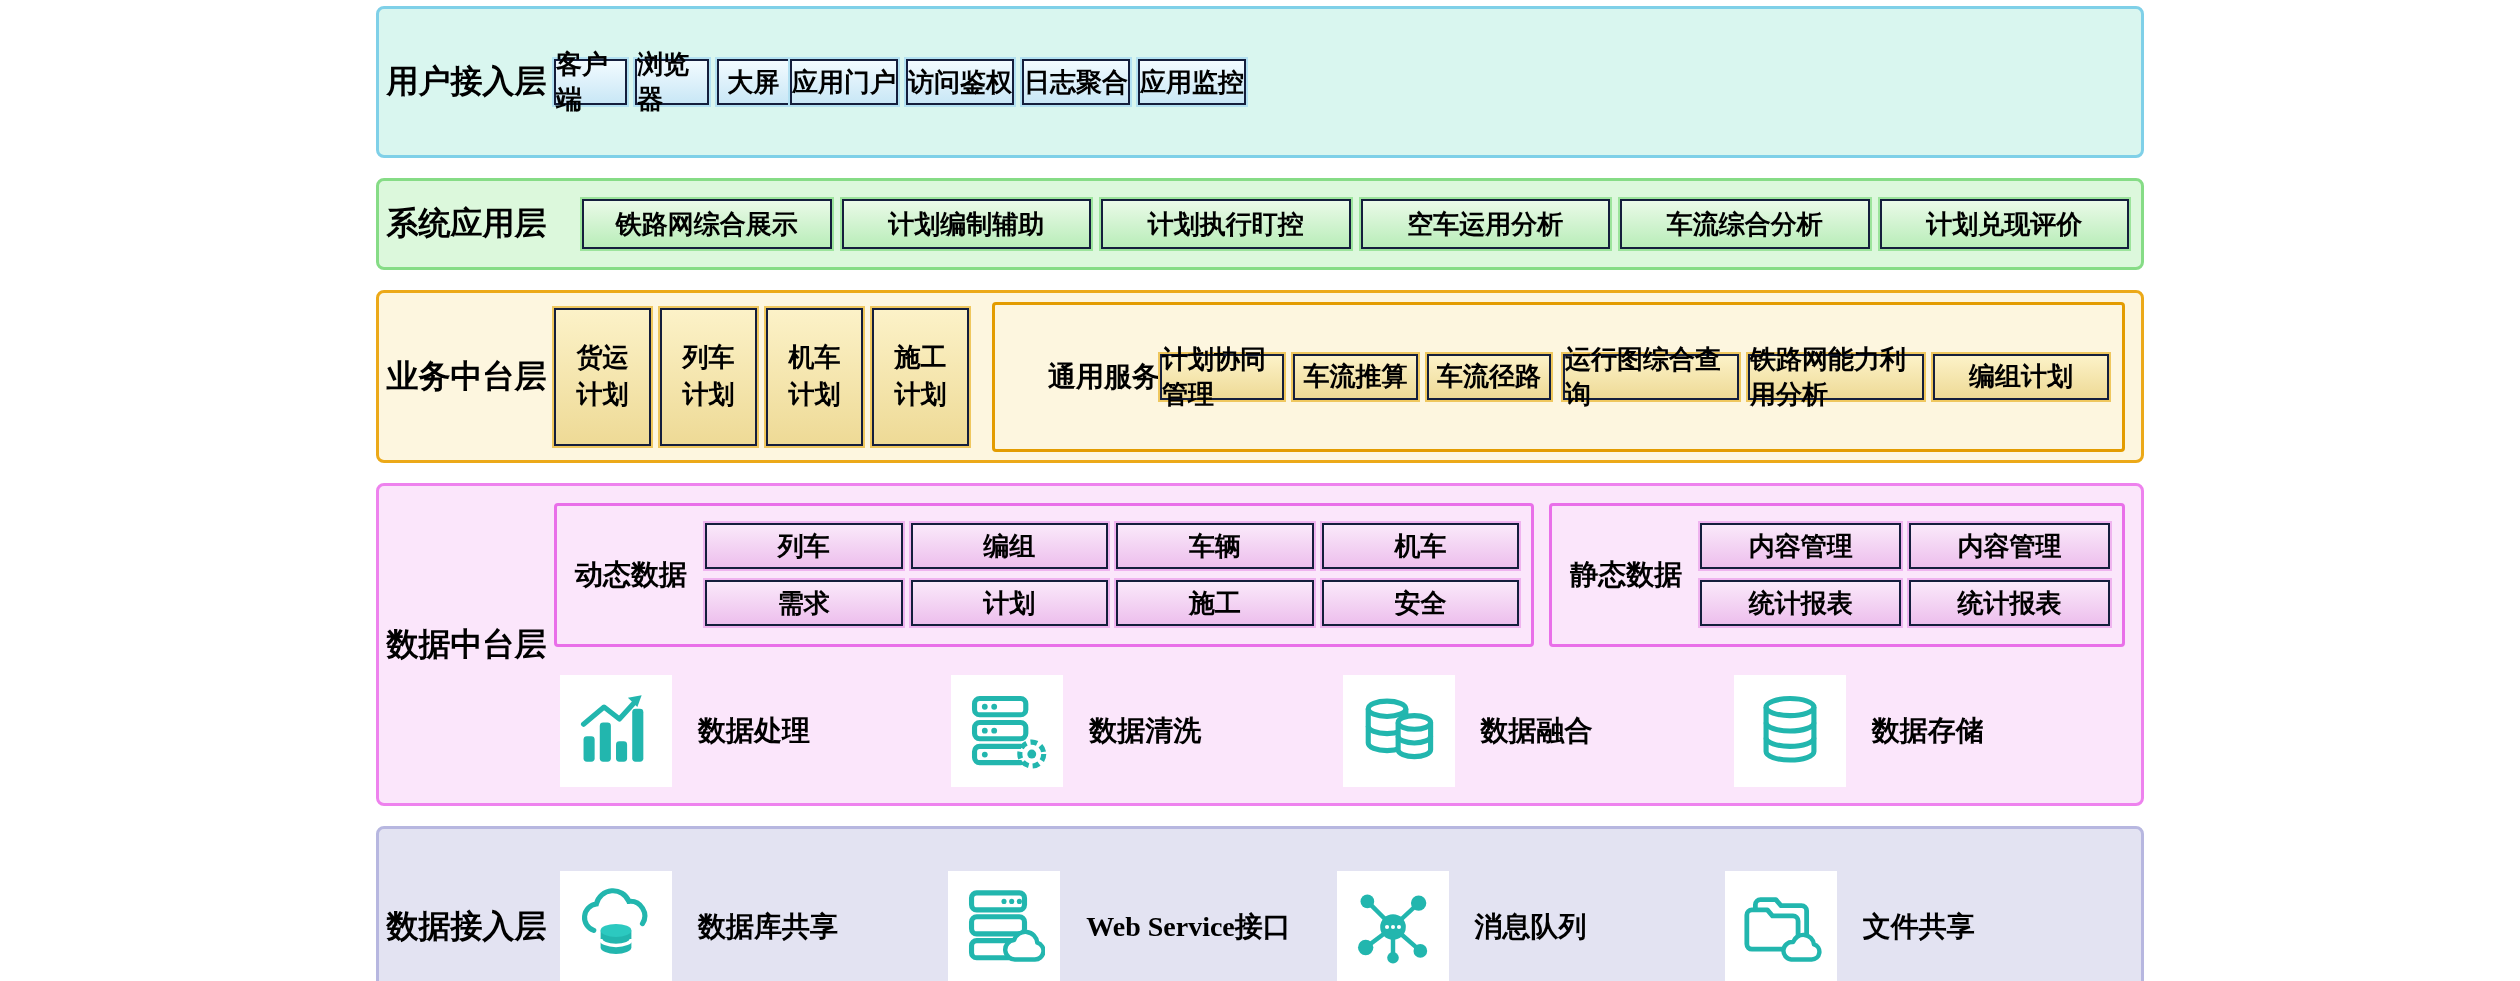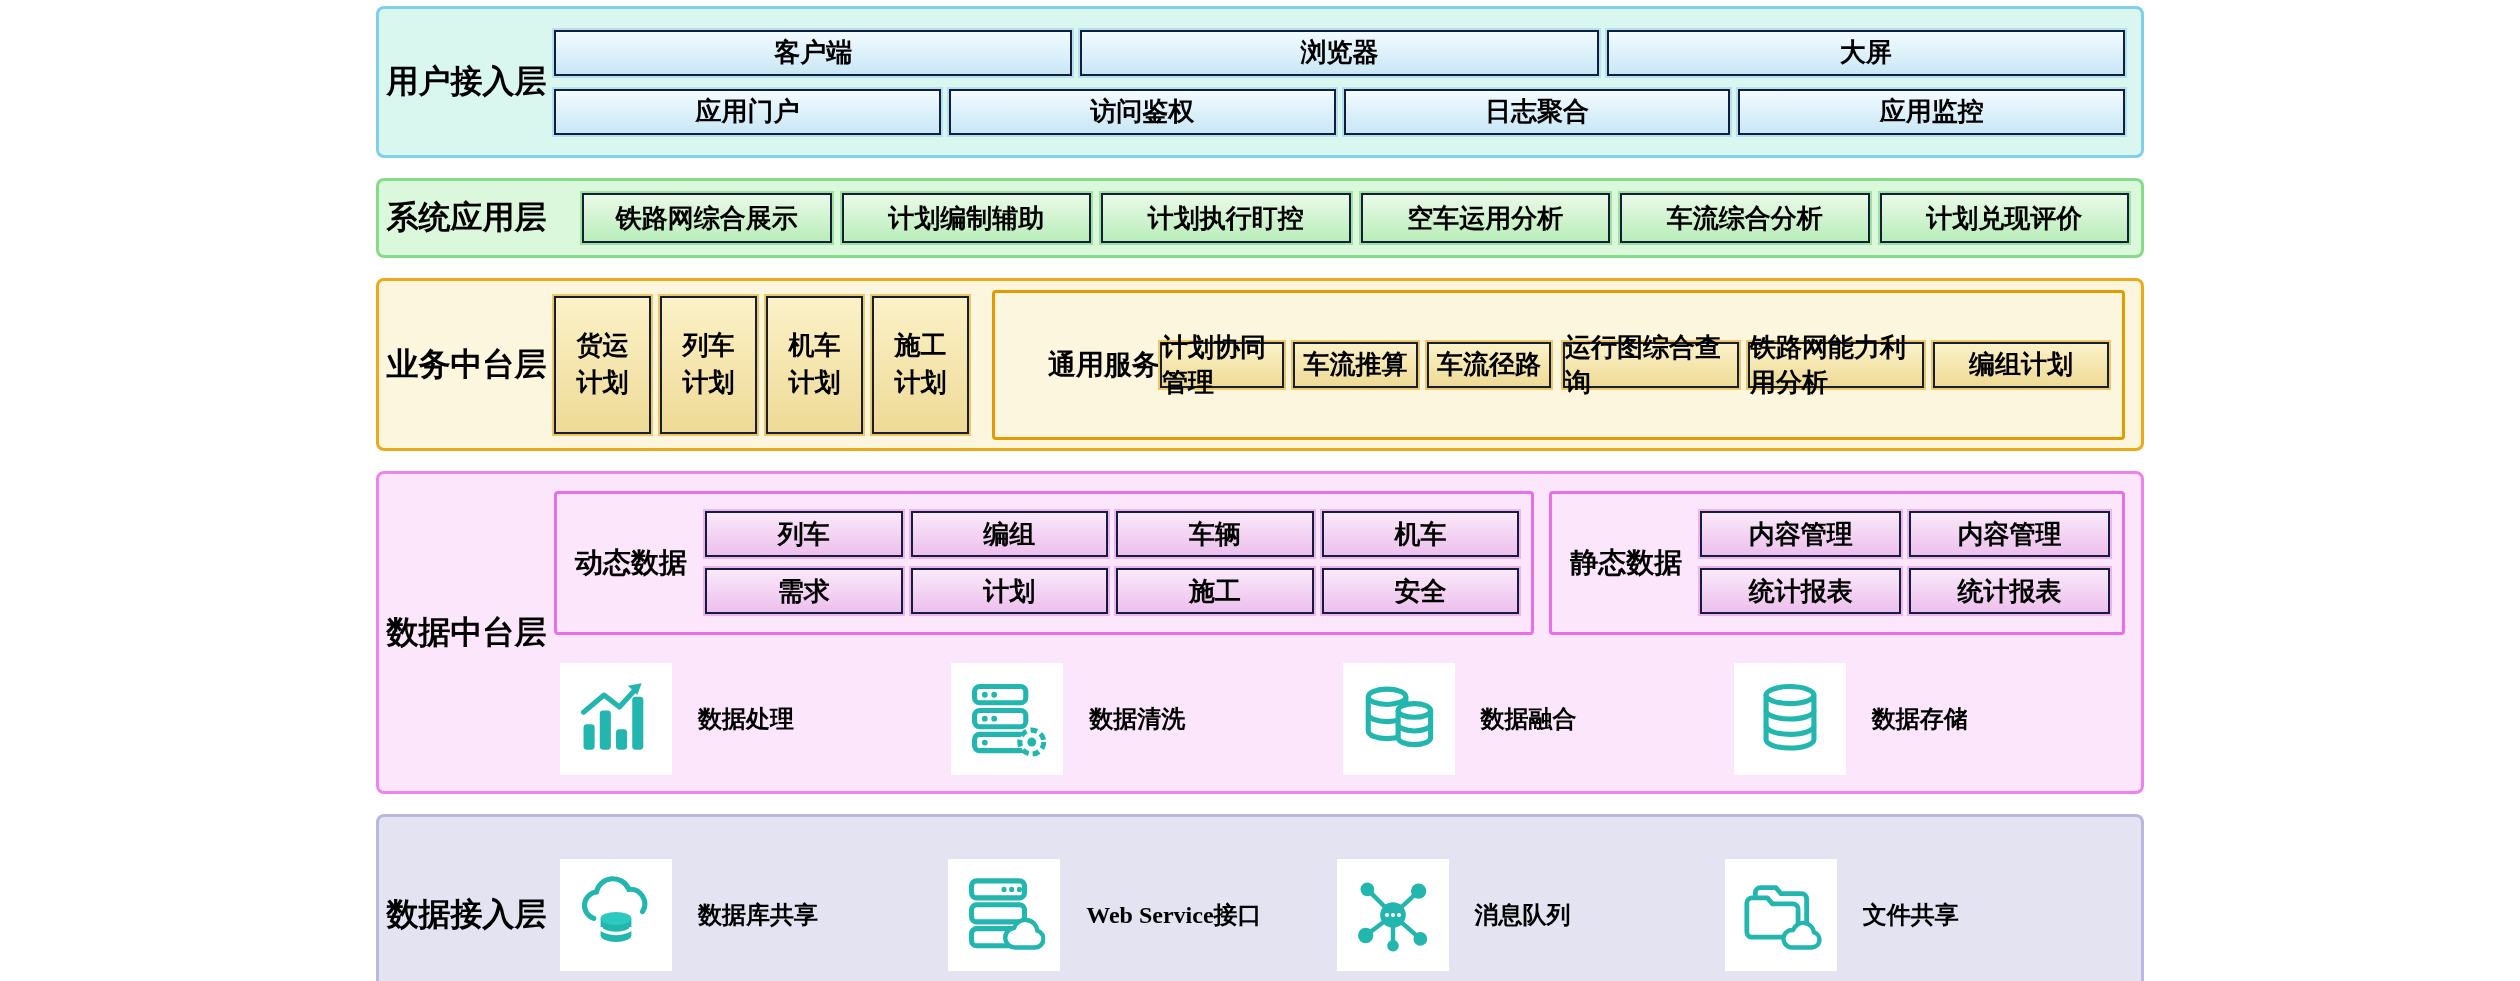--- a/index.html
+++ b/index.html
@@ -6,34 +6,34 @@
   html, body { width: 2520px; height: 981px; background: #ffffff;
     font-family: "Liberation Serif", "DejaVu Serif", serif; color: #000; }
 
   .stage { width: 1768px; margin: 0 auto; padding-top: 6px;
     display: flex; flex-direction: column; gap: 20px; }
 
   .layer { display: flex; align-items: center; border-radius: 8px; }
   .layer-label { flex: 0 0 175px; text-align: center; font-size: 32px; font-weight: bold; }
 
   .l1 { height: 152px; background: #d9f6ef; border: 3px solid #7fd0e8; }
-  .l2 { height: 80px;  background: #dcf8dc; border: 3px solid #86dc86; }
+  .l2 { height: 92px;  background: #dcf8dc; border: 3px solid #86dc86; }
   .l3 { height: 173px; background: #fdf6df; border: 3px solid #eca918; }
   .l4 { height: 323px; background: #fbe6fb; border: 3px solid #ee82ee; }
   .l5 { height: 202px; background: #e3e3f2; border: 3px solid #b7b7e0; }
 
   .node { display: flex; align-items: center; justify-content: center;
     border: 2px solid #141e3c; font-size: 26px; font-weight: bold; }
   .n1 { background: linear-gradient(180deg,#f2fbff 0%,#c9e7f6 100%); box-shadow: 0 0 0 2px #b3e1f2; }
   .n2 { background: linear-gradient(180deg,#eafae8 0%,#b9edb9 100%); box-shadow: 0 0 0 2px #9ce49c; }
   .n3 { background: linear-gradient(180deg,#fcf2c8 0%,#eeda96 100%); box-shadow: 0 0 0 2px #efc75e; }
   .n4 { background: linear-gradient(180deg,#fae9fa 0%,#edbfed 100%); box-shadow: 0 0 0 2px #efb3ef; }
 
-  .l1-content { flex: 1; display: flex; flex-direction: column; justify-content: flex-end;
-    gap: 13px; padding-right: 16px; }
+  .l1-content { flex: 1; display: flex; flex-direction: row; justify-content: flex-start;
+    padding-right: 16px; }
   .l1-row { display: flex; gap: 8px; }
   .l1-row .node { flex: 1; height: 46px; }
 
   .l2-content { flex: 1; display: flex; gap: 10px; padding-right: 12px; margin-left: 28px; }
   .l2-content .node { flex: 1; height: 50px; }
 
   .l3-content { flex: 1; display: flex; align-items: center; gap: 9px; padding-right: 16px; }
   .plan-node { flex: 0 0 97px; height: 138px; white-space: pre-line;
     text-align: center; line-height: 1.4; }
   .services-panel { flex: 1; height: 150px; margin-left: 14px;
@@ -53,21 +53,21 @@
   .panel-label { flex: 0 0 148px; text-align: center; font-size: 28px; font-weight: bold; }
   .panel-grid { flex: 1; display: flex; flex-direction: column; gap: 11px; padding-right: 12px; }
   .panel-row { display: flex; gap: 8px; }
   .panel-row .node { flex: 1; height: 46px; }
 
   .icon-row { display: flex; margin-top: 28px; padding-left: 6px; }
   .l5 .icon-row { margin-top: 0; flex: 1; padding-right: 28px; }
   .icon-group { flex: 1; display: flex; align-items: center; }
   .icon-box { width: 112px; height: 112px; background: #ffffff;
     display: flex; align-items: center; justify-content: center; }
-  .icon-label { font-size: 24px; font-weight: bold; margin-left: 26px; white-space: nowrap; }
+  .icon-label { font-size: 28px; font-weight: bold; margin-left: 26px; white-space: nowrap; }
 </style>
 </head>
 <body>
 
 <div class="stage">
 
   <div class="layer l1">
     <div class="layer-label">用户接入层</div>
     <div class="l1-content">
       <div class="l1-row">

